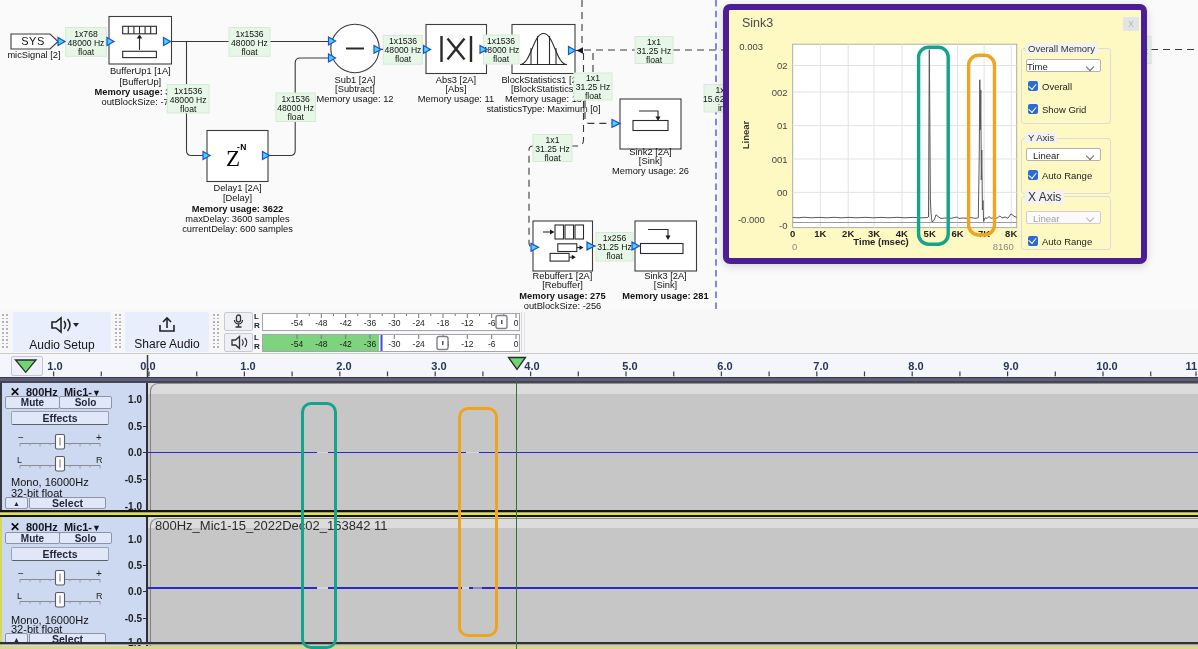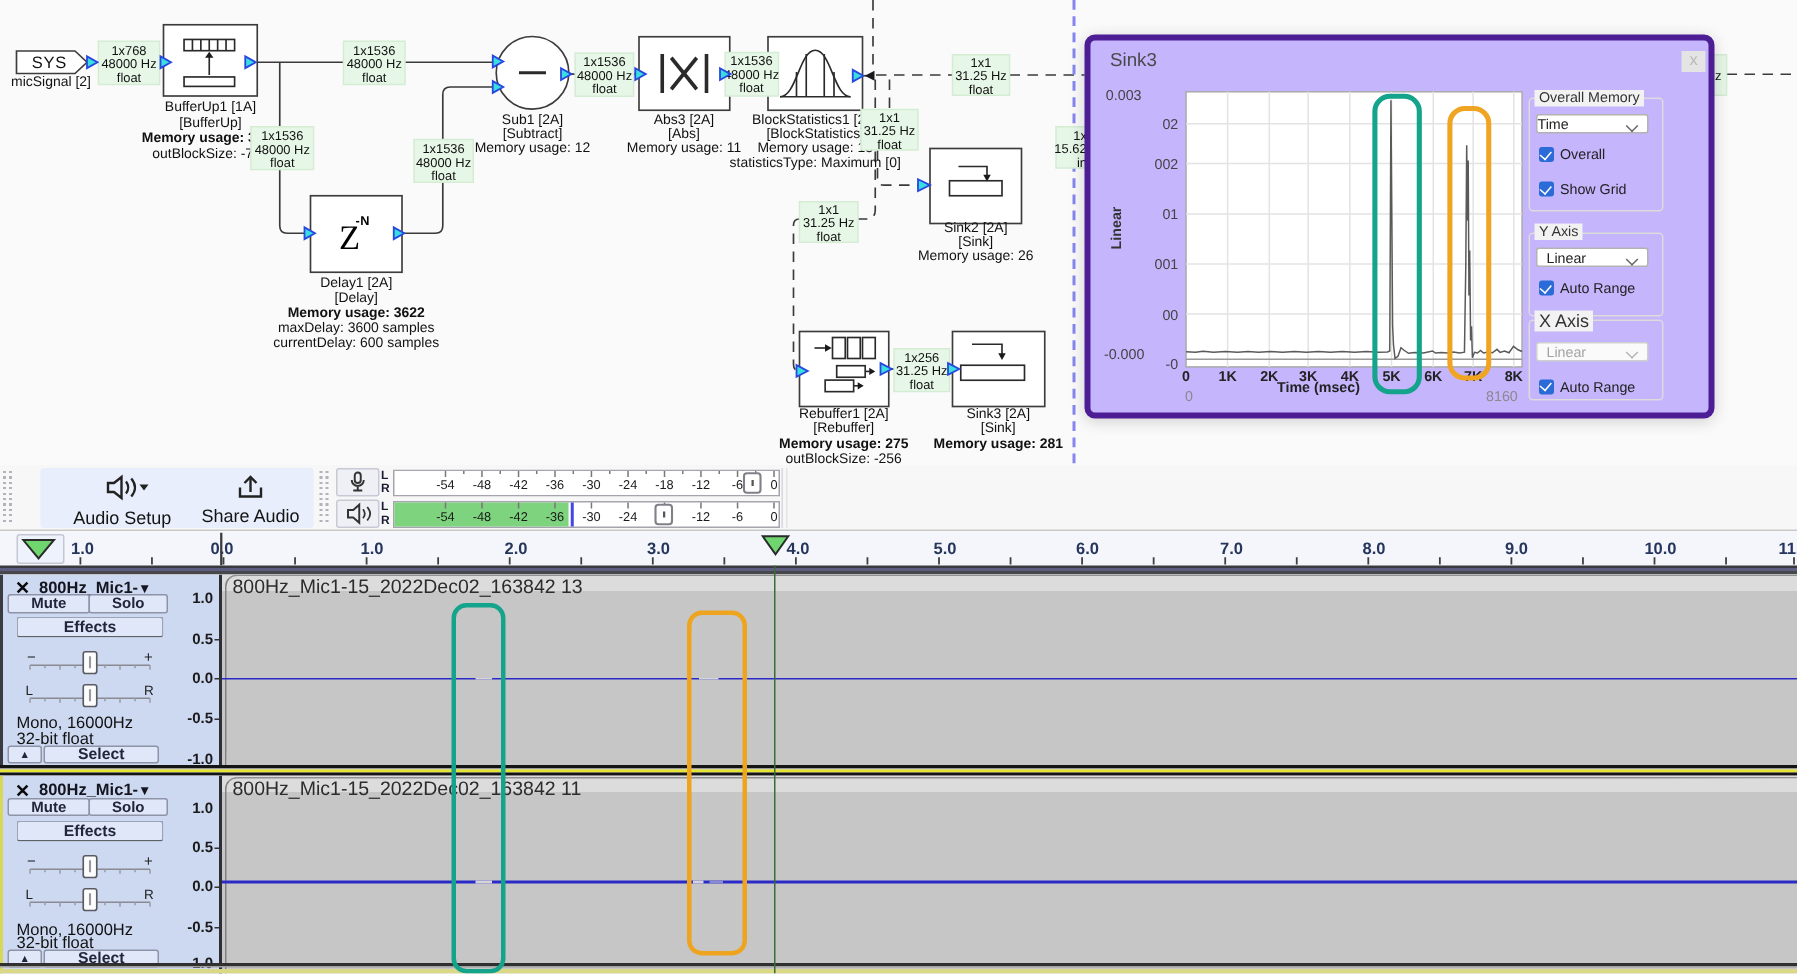--- a/index.html
+++ b/index.html
@@ -1,18 +1,18 @@
 <!DOCTYPE html>
 <html><head>
 <meta charset="utf-8">
 <style>
   html,body{margin:0;padding:0;}
   body{width:1198px;height:649px;overflow:hidden;font-family:"Liberation Sans",sans-serif;position:relative;background:#fafafa;}
   #diagram{position:absolute;left:0;top:0;width:1198px;height:310px;background:#fafafa;}
-  #sinkwin{position:absolute;left:723px;top:23px;width:412px;height:248px;background:#c4b5fd;border:4px solid #4c1d95;border-radius:7px;box-shadow:0 2px 10px rgba(0,0,0,.16);}
+  #sinkwin{position:absolute;left:723px;top:4px;width:412px;height:248px;background:#fef9c3;border:6px solid #4c1d95;border-radius:7px;box-shadow:0 2px 10px rgba(0,0,0,.16);}
   #audacity{position:absolute;left:0;top:310px;width:1198px;height:339px;background:#f7f7f8;}
   .abs{position:absolute;}
   .chk{width:10px;height:10px;background:#2b6bd8;border-radius:2px;}
   .chk:after{content:"";position:absolute;left:2.2px;top:0.8px;width:3.5px;height:6px;border:solid #fff;border-width:0 1.6px 1.6px 0;transform:rotate(40deg);}
   .gr{position:absolute;top:4px;width:2px;height:36px;background:repeating-linear-gradient(180deg,#b2b2bc 0 1.5px,rgba(0,0,0,0) 1.5px 3.6px);}
   .tbtn{position:absolute;top:2px;height:40px;background:#e8eefb;border-radius:2px;text-align:center;font-size:12px;color:#141414;}
   .mbtn{position:absolute;left:224px;width:29px;height:19px;background:#eef0f6;border:1px solid #c9c9d5;box-sizing:border-box;border-radius:2px;}
   .lr{position:absolute;left:254px;font-size:8px;font-weight:bold;color:#1a1a33;line-height:8.5px;}
   .trkbtn{position:absolute;background:#dfe7f9;border:1px solid #8d94a8;border-radius:2px;box-sizing:border-box;font-size:10px;font-weight:bold;text-align:center;color:#23263a;line-height:11px;}
   .thdr{position:absolute;left:0;width:147px;background:#cdd9f1;}
@@ -299,21 +299,21 @@
 </div>
 <div id="audacity">
 
   <div class="abs" style="left:0;top:0;width:1198px;height:44px;background:#f7f7f8;border-bottom:1px solid #c9c9c9;box-sizing:border-box;">
     <div class="gr" style="left:2px"></div>
       <div class="gr" style="left:6px"></div>
     <div class="gr" style="left:115px"></div>
       <div class="gr" style="left:119px"></div>
     <div class="gr" style="left:213px"></div>
       <div class="gr" style="left:217px"></div>
-    <div class="tbtn" style="left:27px;width:109px;">
+    <div class="tbtn" style="left:13px;width:98px;">
       <svg width="36" height="18" style="margin-top:4px" viewBox="0 0 36 18">
         <path d="M8,6 h4 l5,-4 v14 l-5,-4 h-4 z" fill="none" stroke="#222" stroke-width="1.6"></path>
         <path d="M20,5 q3,4 0,8 M23.5,3 q5,6 0,12" fill="none" stroke="#222" stroke-width="1.5"></path>
         <polygon points="29,7 35,7 32,11" fill="#222"></polygon>
       </svg>
       <div style="margin-top:1px">Audio Setup</div>
     </div>
     <div class="tbtn" style="left:125px;width:84px;">
       <svg width="20" height="18" style="margin-top:4px" viewBox="0 0 20 18">
         <path d="M3,9 v6 h14 v-6" fill="none" stroke="#222" stroke-width="1.6"></path>
@@ -411,21 +411,20 @@
       <polygon points="15.5,5 36,5 25.7,17.3" fill="#6fd66f" stroke="#2a2a2a" stroke-width="1.3"></polygon>
       <polygon points="508.5,2.5 525.5,2.5 517,14.5" fill="#6fd66f" stroke="#2a2a2a" stroke-width="1.3"></polygon>
     </svg>
   </div>
 
   <div class="abs" style="left:0;top:67px;width:1198px;height:6px;background:linear-gradient(#3a3a3e 0 1.5px,#5d5d82 1.5px 4px,#47474b 4px);"></div>
 
   <div class="abs" style="left:0;top:73px;width:1198px;height:126.5px;background:#c6c6c6;overflow:hidden;">
     <div class="abs" style="left:0;top:0;width:1198px;height:11px;background:#dcdcdc;"></div>
     <div class="abs" style="left:150px;top:0;width:1048px;height:126.5px;border-left:1.2px solid #808080;border-top:1.2px solid #909090;border-radius:8px 0 0 0;box-sizing:border-box;"></div>
-    <div class="abs" style="left:155px;top:0px;font-size:13px;color:#2c2c2c;">800Hz_Mic1-15_2022Dec02_163842 13</div>
     <div class="abs" style="left:147.5px;top:68.6px;width:1050.5px;height:1.9px;background:#2a2ac8;"></div>
     <div class="abs" style="left:317px;top:68.6px;width:11px;height:1.9px;background:#d4d4da;"></div>
     <div class="abs" style="left:466px;top:68.6px;width:13px;height:1.9px;background:#d4d4da;"></div>
 
     <div class="thdr" style="top:0;height:126.5px;border-left:2px solid #3a3a42;box-sizing:border-box;">
       <div class="abs" style="left:8px;top:2px;font-size:12px;font-weight:bold;color:#0a0a0a;">✕</div>
       <div class="abs" style="left:24px;top:3px;font-size:11px;font-weight:bold;color:#15151f;">800Hz_Mic1-<span style="font-size:9px;">▼</span></div>
       <div class="trkbtn" style="left:3px;top:13px;width:55px;height:12.5px;">Mute</div>
       <div class="trkbtn" style="left:57px;top:13px;width:53px;height:12.5px;">Solo</div>
       <div class="trkbtn" style="left:9px;top:28px;width:98px;height:14px;border-color:#9aa4b5;border-bottom-color:#5f6265;font-size:10.5px;line-height:13px;">Effects</div>

